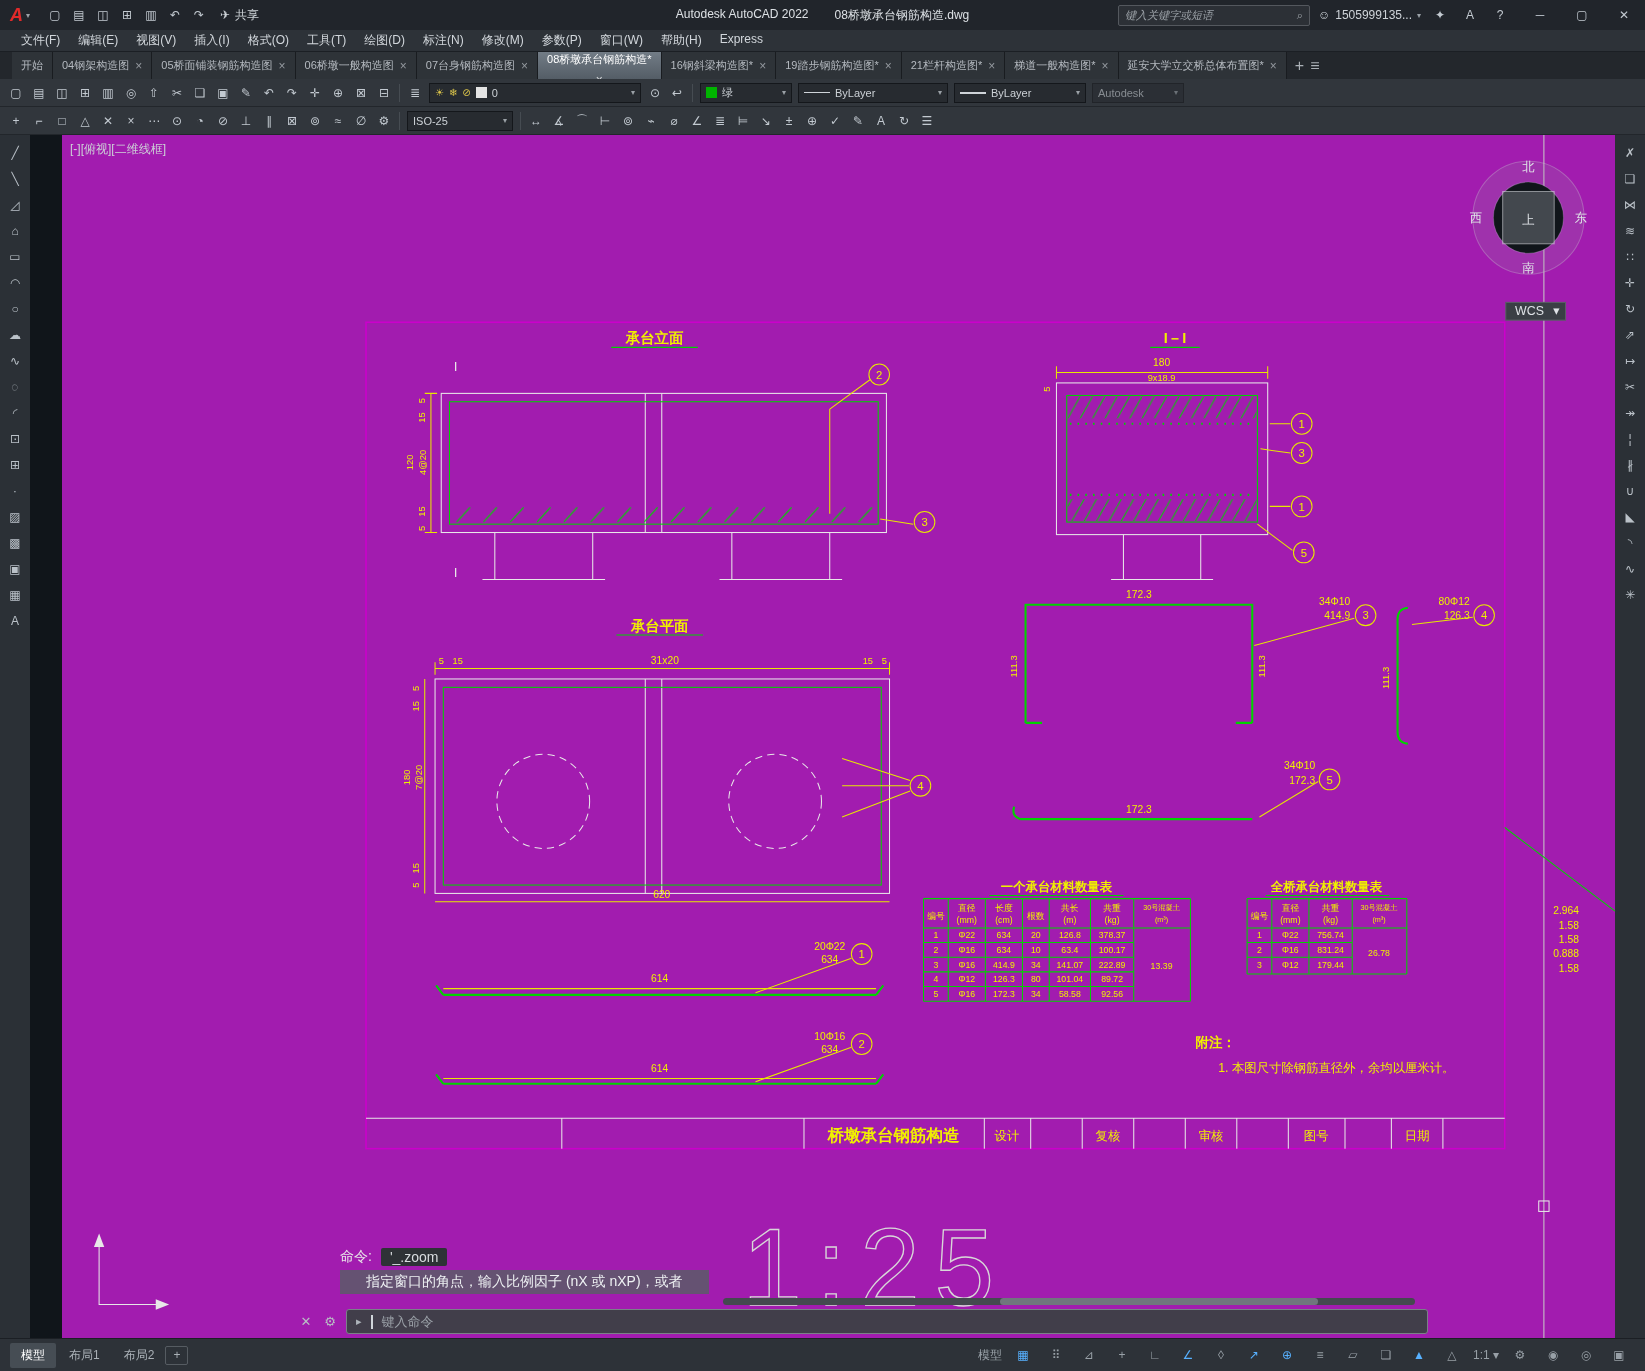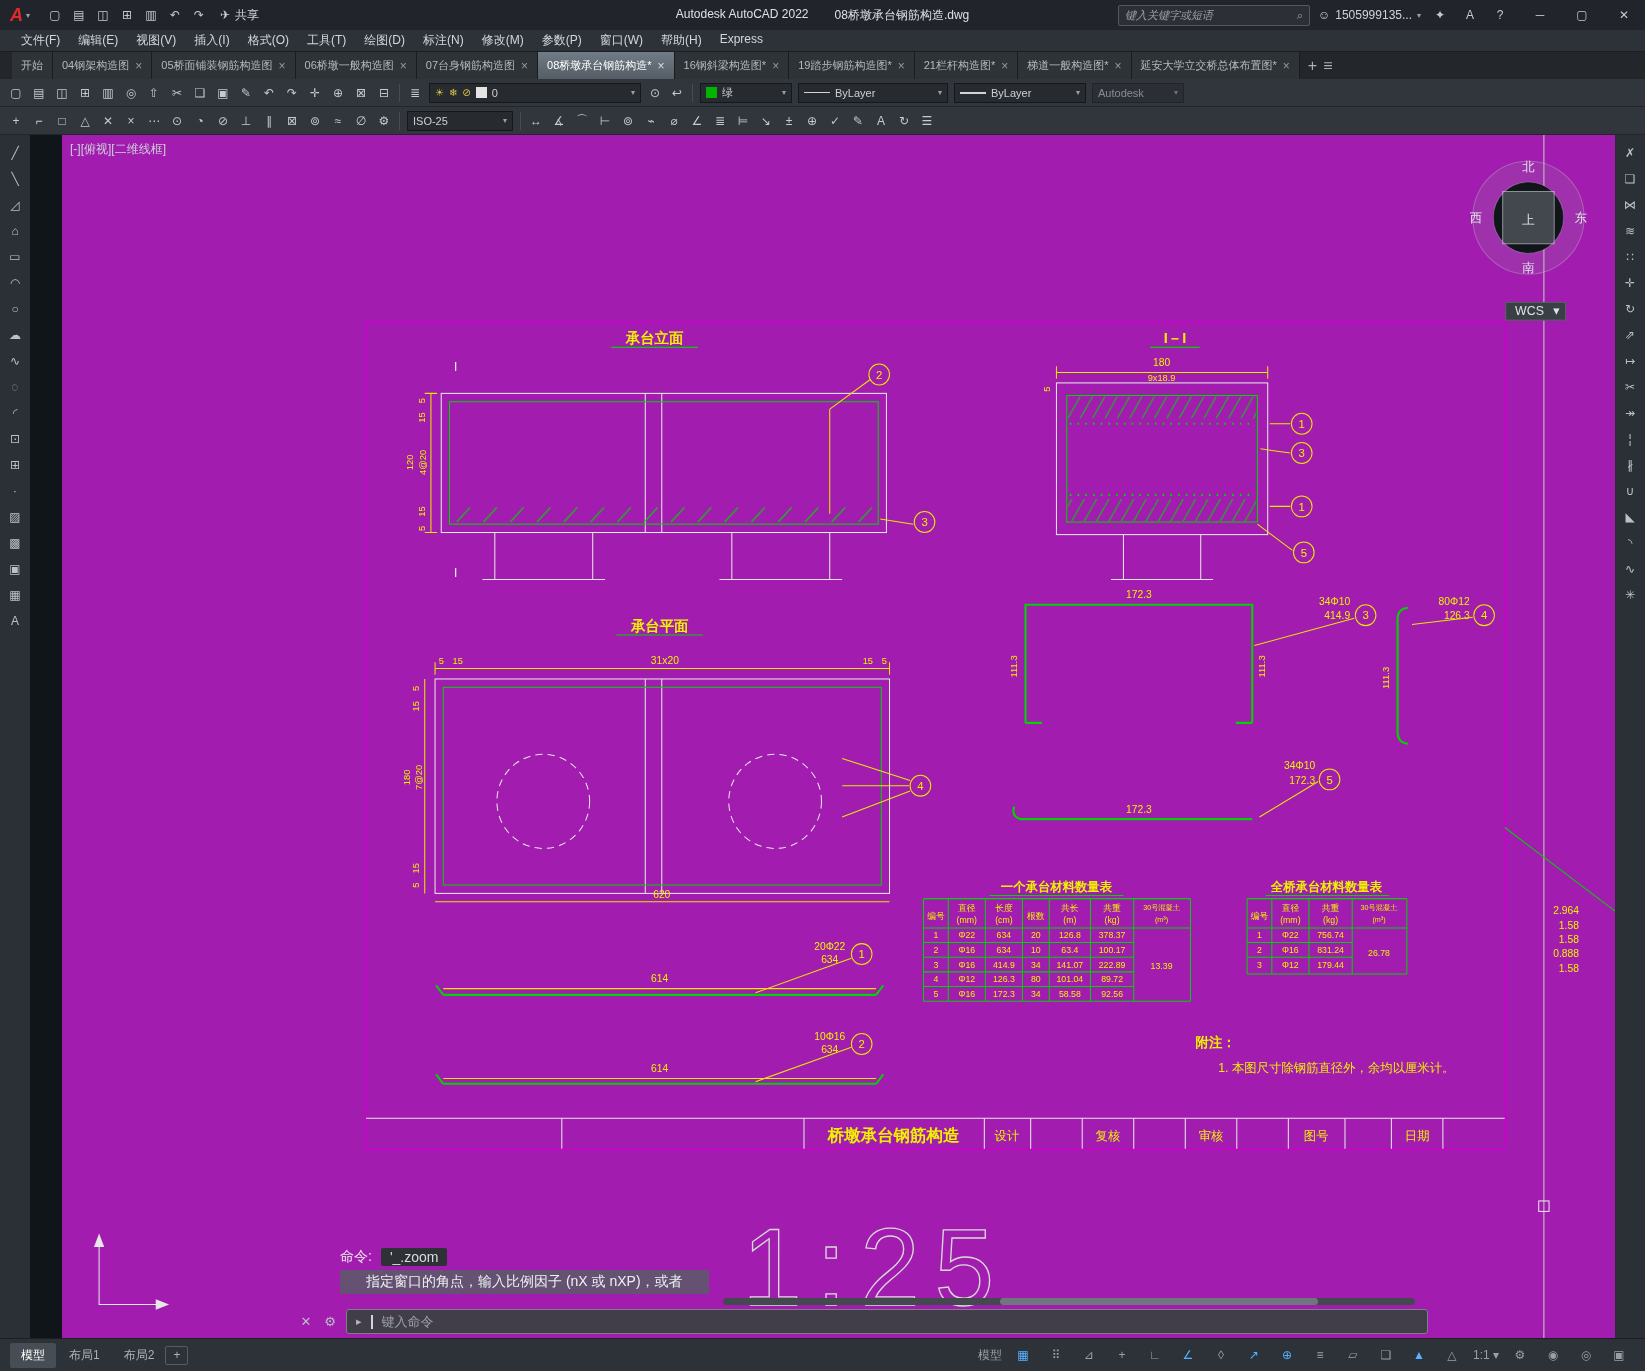--- a/index.html
+++ b/index.html
@@ -33,21 +33,21 @@
     font-size:12px;color:#d2d7dc;border-bottom:1px solid #1b1f24;flex:none;}
   .menubar .rep{display:flex;}
   .menu-item{padding:2px 9px;white-space:nowrap;}
 
   
   .filetabs{height:27px;background:#23272c;display:flex;align-items:stretch;flex:none;
     padding-left:12px;overflow:hidden;}
   .filetabs .rep{display:flex;}
   .ftab{display:flex;align-items:center;gap:6px;padding:0 9px;background:#2e3338;
     border-right:1px solid #191c20;font-size:11px;color:#b5bac0;white-space:nowrap;}
-  .ftab.active{background:linear-gradient(#727c86,#545d66);color:#ffffff;}
+  .ftab.active{background:linear-gradient(#727c86,#545d66);color:#ffffff;flex-direction:column;}
   .ftab-close{opacity:.75;font-size:12px;}
   .tab-ctrls{display:flex;align-items:center;gap:6px;padding:0 8px;color:#aab0b6;}
 
   
   .toolbar{height:27px;background:#31363c;display:flex;align-items:center;padding:0 5px;
     border-bottom:1px solid #22262b;flex:none;}
   .toolbar .rep{display:flex;gap:1px;}
   .tb-btn{width:22px;height:21px;display:flex;align-items:center;justify-content:center;
     font-size:12px;color:#c3cad1;border-radius:2px;flex:none;}
   .sep{width:1px;height:18px;background:#464c52;margin:0 4px;flex:none;}

